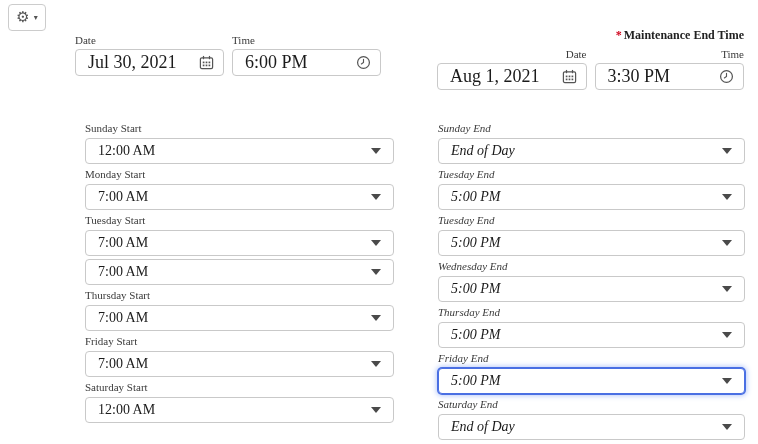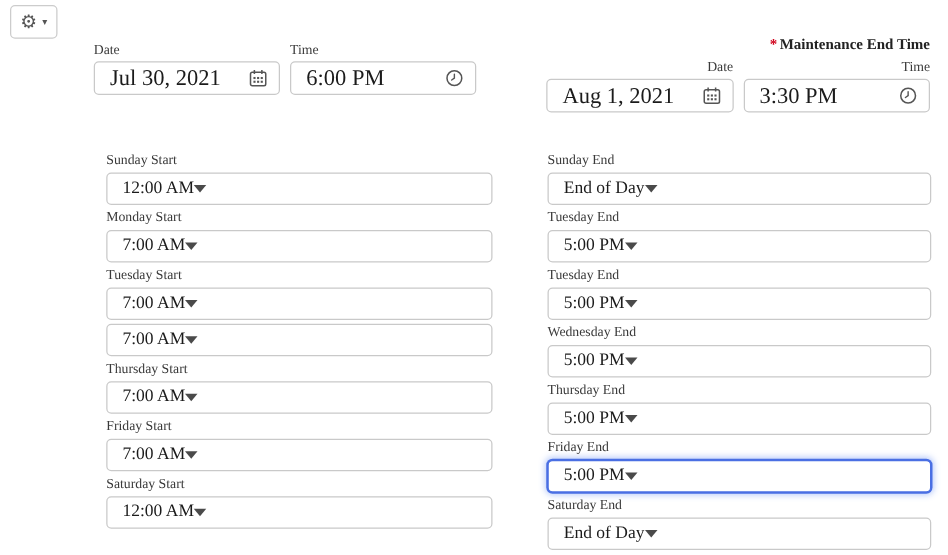--- a/index.html
+++ b/index.html
@@ -30,26 +30,26 @@
     height:27px; border:1px solid #c9c9c9; border-radius:4px; background:#fff;
     display:flex; align-items:center; justify-content:space-between;
     padding:0 9px 0 12px; box-sizing:border-box; cursor:text;
   }
   .input-value { font-size:18px; color:#1b1b1b; white-space:nowrap; }
   .icon-svg { flex:0 0 auto; display:block; }
 
   
   .sched { position:absolute; top:121px; }
   .sched-start { left:85px;  width:309px; }
-  .sched-end   { left:438px; width:307px; }
+  .sched-end   { left:438px; width:307px;font-style:italic; }
   .row { margin-bottom:3px; }
   .row-label { font-size:11px; line-height:14px; color:#3a3a3a; margin-bottom:3px; }
   .select {
     height:26px; border:1px solid #c9c9c9; border-radius:4px; background:#fff;
-    display:flex; align-items:center; 
+    display:flex; align-items:center; justify-content:space-between;
     padding:0 12px; box-sizing:border-box; cursor:pointer;
   }
   .select-value { font-size:14px; color:#1b1b1b; white-space:nowrap; }
   .caret {
     width:0; height:0; flex:0 0 auto;
     border-left:5px solid transparent; border-right:5px solid transparent;
     border-top:6px solid #4a4a4a;
   }
   .select.focused {
     border-color:#4a6fe3;

